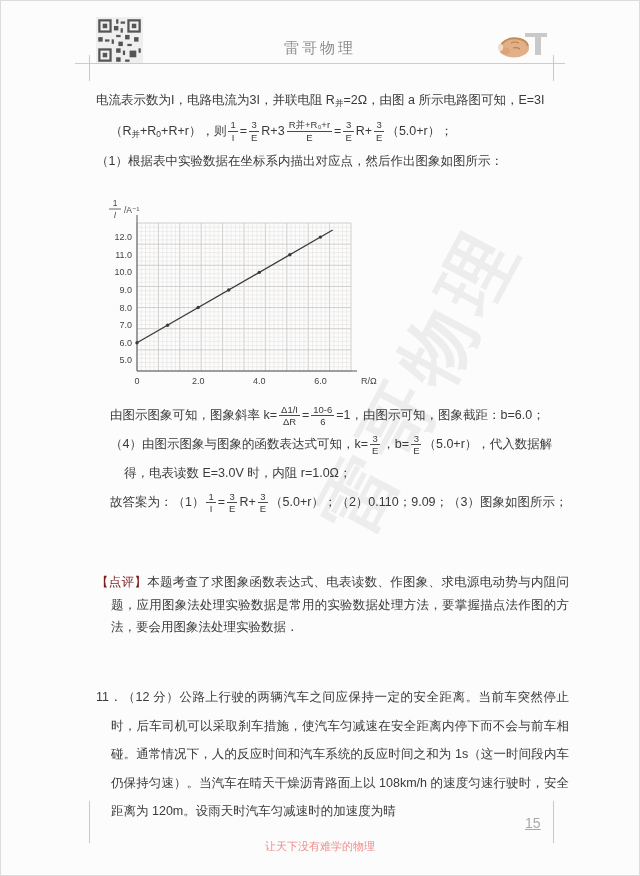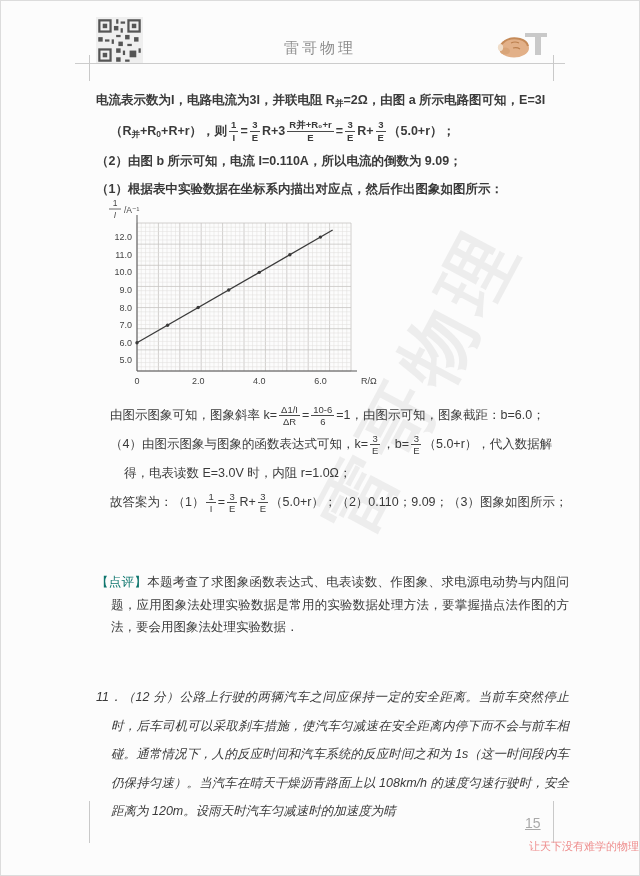--- a/index.html
+++ b/index.html
@@ -15,39 +15,39 @@
   .crop-v{position:absolute;width:1px;background:#c9c9c9;}
   #crop-tl{left:88px;top:54px;height:26px;}
   #crop-tr{left:552px;top:54px;height:26px;}
   #crop-bl{left:88px;top:800px;height:42px;}
   #crop-br{left:552px;top:800px;height:42px;}
   
   .watermark{position:absolute;left:150px;top:330px;width:540px;text-align:center;
         font-size:74px;font-weight:bold;letter-spacing:10px;white-space:nowrap;
         color:rgba(140,140,140,0.13);transform:rotate(-62deg);pointer-events:none;}
   
-  .solution-top{position:absolute;left:95px;top:86px;width:458px;font-size:12.5px;font-weight:bold;}
+  .solution-top{position:absolute;left:95px;top:86px;width:458px;font-size:12.5px;}
   .solution-bottom{position:absolute;left:109px;top:400px;width:458px;font-size:12.5px;}
   .sline{line-height:27.5px;min-height:27.5px;}
   .solution-bottom .sline{line-height:29px;min-height:29px;}
   .sline.indent{padding-left:14px;}
   .frac{display:inline-block;vertical-align:-0.65em;text-align:center;
         font-size:9.5px;line-height:1.2;margin:0 2px;}
   .frac .num{display:block;border-bottom:1px solid #4a4a4a;padding:0 2px;}
   .frac .den{display:block;padding:0 2px;}
   sub{font-size:8.5px;vertical-align:-0.25em;}
   
   .chart-wrap{position:absolute;left:96px;top:196px;}
   
   .comment{position:absolute;left:95px;top:570px;width:458px;font-size:12.5px;
         line-height:22.5px;text-align:justify;padding-left:15px;text-indent:-15px;}
   .problem{position:absolute;left:95px;top:682px;width:458px;font-size:12.5px;
-        line-height:28.5px;text-align:justify;padding-left:15px;text-indent:-15px;font-style:italic;}
-  
-  .footer-slogan{position:absolute;left:0;right:0;top:838px;text-align:right;font-size:11px;}
+        line-height:28.5px;text-align:justify;padding-left:15px;text-indent:-15px;}
+  
+  .footer-slogan{position:absolute;left:0;right:0;top:838px;text-align:center;font-size:11px;}
   .page-number{position:absolute;left:524px;top:814px;font-size:14px;color:#a9a9a9;text-decoration:underline;}
 </style>
 </head>
 <body>
 
 <div class="page">
 
   <svg class="qr" viewBox="0 0 21 21">
     <rect width="21" height="21" fill="#efefef"></rect>
     <g fill="#555555">
@@ -96,21 +96,20 @@
   <div class="crop-v" id="crop-tl"></div>
   <div class="crop-v" id="crop-tr"></div>
   <div class="crop-v" id="crop-bl"></div>
   <div class="crop-v" id="crop-br"></div>
 
   <div class="watermark">雷哥物理</div>
 
   <div class="solution-top" id="sol-top">
       <div class="sline">电流表示数为I，电路电流为3I，并联电阻 R<sub>并</sub>=2Ω，由图 a 所示电路图可知，E=3I</div>
       <div class="sline indent">（R<sub>并</sub>+R<sub>0</sub>+R+r），则<span class="frac"><span class="num">1</span><span class="den">I</span></span>=<span class="frac"><span class="num">3</span><span class="den">E</span></span>R+3<span class="frac"><span class="num">R并+R₀+r</span><span class="den">E</span></span>=<span class="frac"><span class="num">3</span><span class="den">E</span></span>R+<span class="frac"><span class="num">3</span><span class="den">E</span></span>（5.0+r）；</div>
-      <div class="sline">（2）由图 b 所示可知，电流 I=0.110A，所以电流的倒数为 9.09；</div>
       <div class="sline">（1）根据表中实验数据在坐标系内描出对应点，然后作出图象如图所示：</div>
     </div>
 
   <div class="chart-wrap">
     <svg id="chart" width="292" height="198" viewBox="0 0 292 198">
         <line x1="40" y1="26" x2="40" y2="174" stroke="#c6c4c2" stroke-width="0.8"></line>
         <line x1="44.28" y1="26" x2="44.28" y2="174" stroke="#e1dfdd" stroke-width="0.5"></line>
         <line x1="48.56" y1="26" x2="48.56" y2="174" stroke="#e1dfdd" stroke-width="0.5"></line>
         <line x1="52.84" y1="26" x2="52.84" y2="174" stroke="#e1dfdd" stroke-width="0.5"></line>
         <line x1="57.120000000000005" y1="26" x2="57.120000000000005" y2="174" stroke="#e1dfdd" stroke-width="0.5"></line>
@@ -226,19 +225,19 @@
       </svg>
   </div>
 
   <div class="solution-bottom" id="sol-bottom">
       <div class="sline">由图示图象可知，图象斜率 k=<span class="frac"><span class="num">Δ1/I</span><span class="den">ΔR</span></span>=<span class="frac"><span class="num">10-6</span><span class="den">6</span></span>=1，由图示可知，图象截距：b=6.0；</div>
       <div class="sline">（4）由图示图象与图象的函数表达式可知，k=<span class="frac"><span class="num">3</span><span class="den">E</span></span>，b=<span class="frac"><span class="num">3</span><span class="den">E</span></span>（5.0+r），代入数据解</div>
       <div class="sline indent">得，电表读数 E=3.0V 时，内阻 r=1.0Ω；</div>
       <div class="sline">故答案为：（1）<span class="frac"><span class="num">1</span><span class="den">I</span></span>=<span class="frac"><span class="num">3</span><span class="den">E</span></span>R+<span class="frac"><span class="num">3</span><span class="den">E</span></span>（5.0+r）；（2）0.110；9.09；（3）图象如图所示；</div>
     </div>
 
-  <div class="comment"><span class="comment-label" style="color: #0f766e;">【点评】</span><span>本题考查了求图象函数表达式、电表读数、作图象、求电源电动势与内阻问题，应用图象法处理实验数据是常用的实验数据处理方法，要掌握描点法作图的方法，要会用图象法处理实验数据．</span></div>
+  <div class="comment"><span class="comment-label" style="color: #7f1d1d;">【点评】</span><span>本题考查了求图象函数表达式、电表读数、作图象、求电源电动势与内阻问题，应用图象法处理实验数据是常用的实验数据处理方法，要掌握描点法作图的方法，要会用图象法处理实验数据．</span></div>
 
   <div class="problem">11．（12 分）公路上行驶的两辆汽车之间应保持一定的安全距离。当前车突然停止时，后车司机可以采取刹车措施，使汽车匀减速在安全距离内停下而不会与前车相碰。通常情况下，人的反应时间和汽车系统的反应时间之和为 1s（这一时间段内车仍保持匀速）。当汽车在晴天干燥沥青路面上以 108km/h 的速度匀速行驶时，安全距离为 120m。设雨天时汽车匀减速时的加速度为晴</div>
 
   <div class="footer-slogan" style="color: rgb(238, 141, 141);">让天下没有难学的物理</div>
   <div class="page-number">15</div>
 </div>
 
 </body></html>

